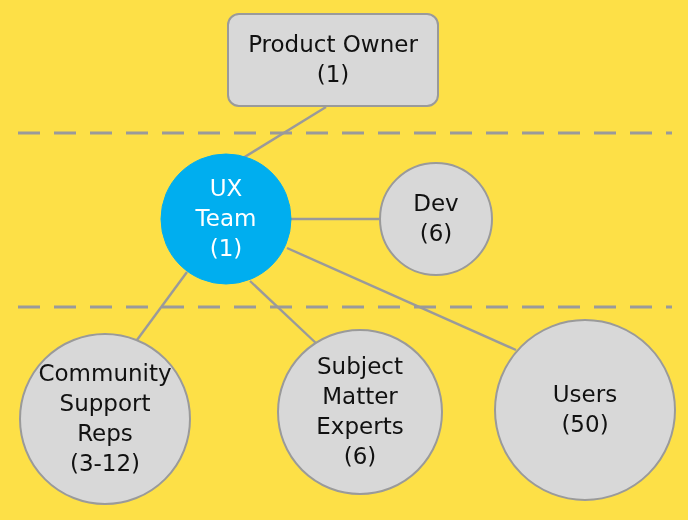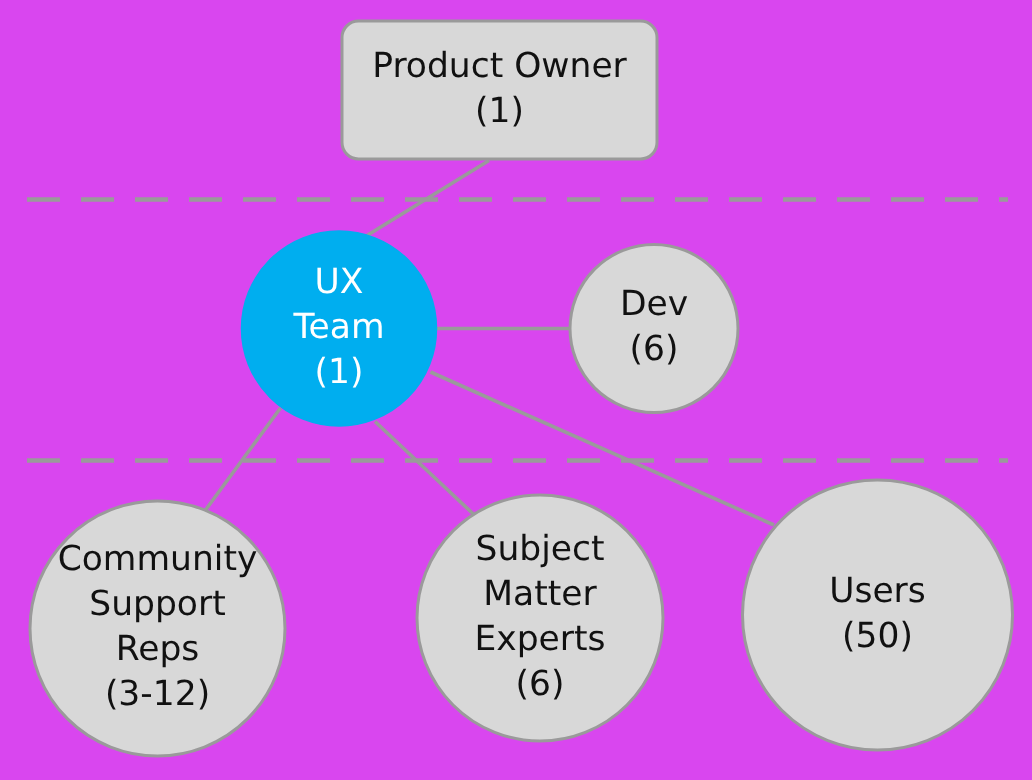--- a/index.html
+++ b/index.html
@@ -4,21 +4,21 @@
 <style>
   html, body {
     margin: 0;
     padding: 0;
     background: #000000;
   }
   #stage {
     position: relative;
     width: 688px;
     height: 520px;
-    background: #d946ef;
+    background: #fde047;
     overflow: hidden;
     font-family: "DejaVu Sans", sans-serif;
   }
   #diagram-svg {
     position: absolute;
     top: 0;
     left: 0;
     width: 688px;
     height: 520px;
     display: block;

